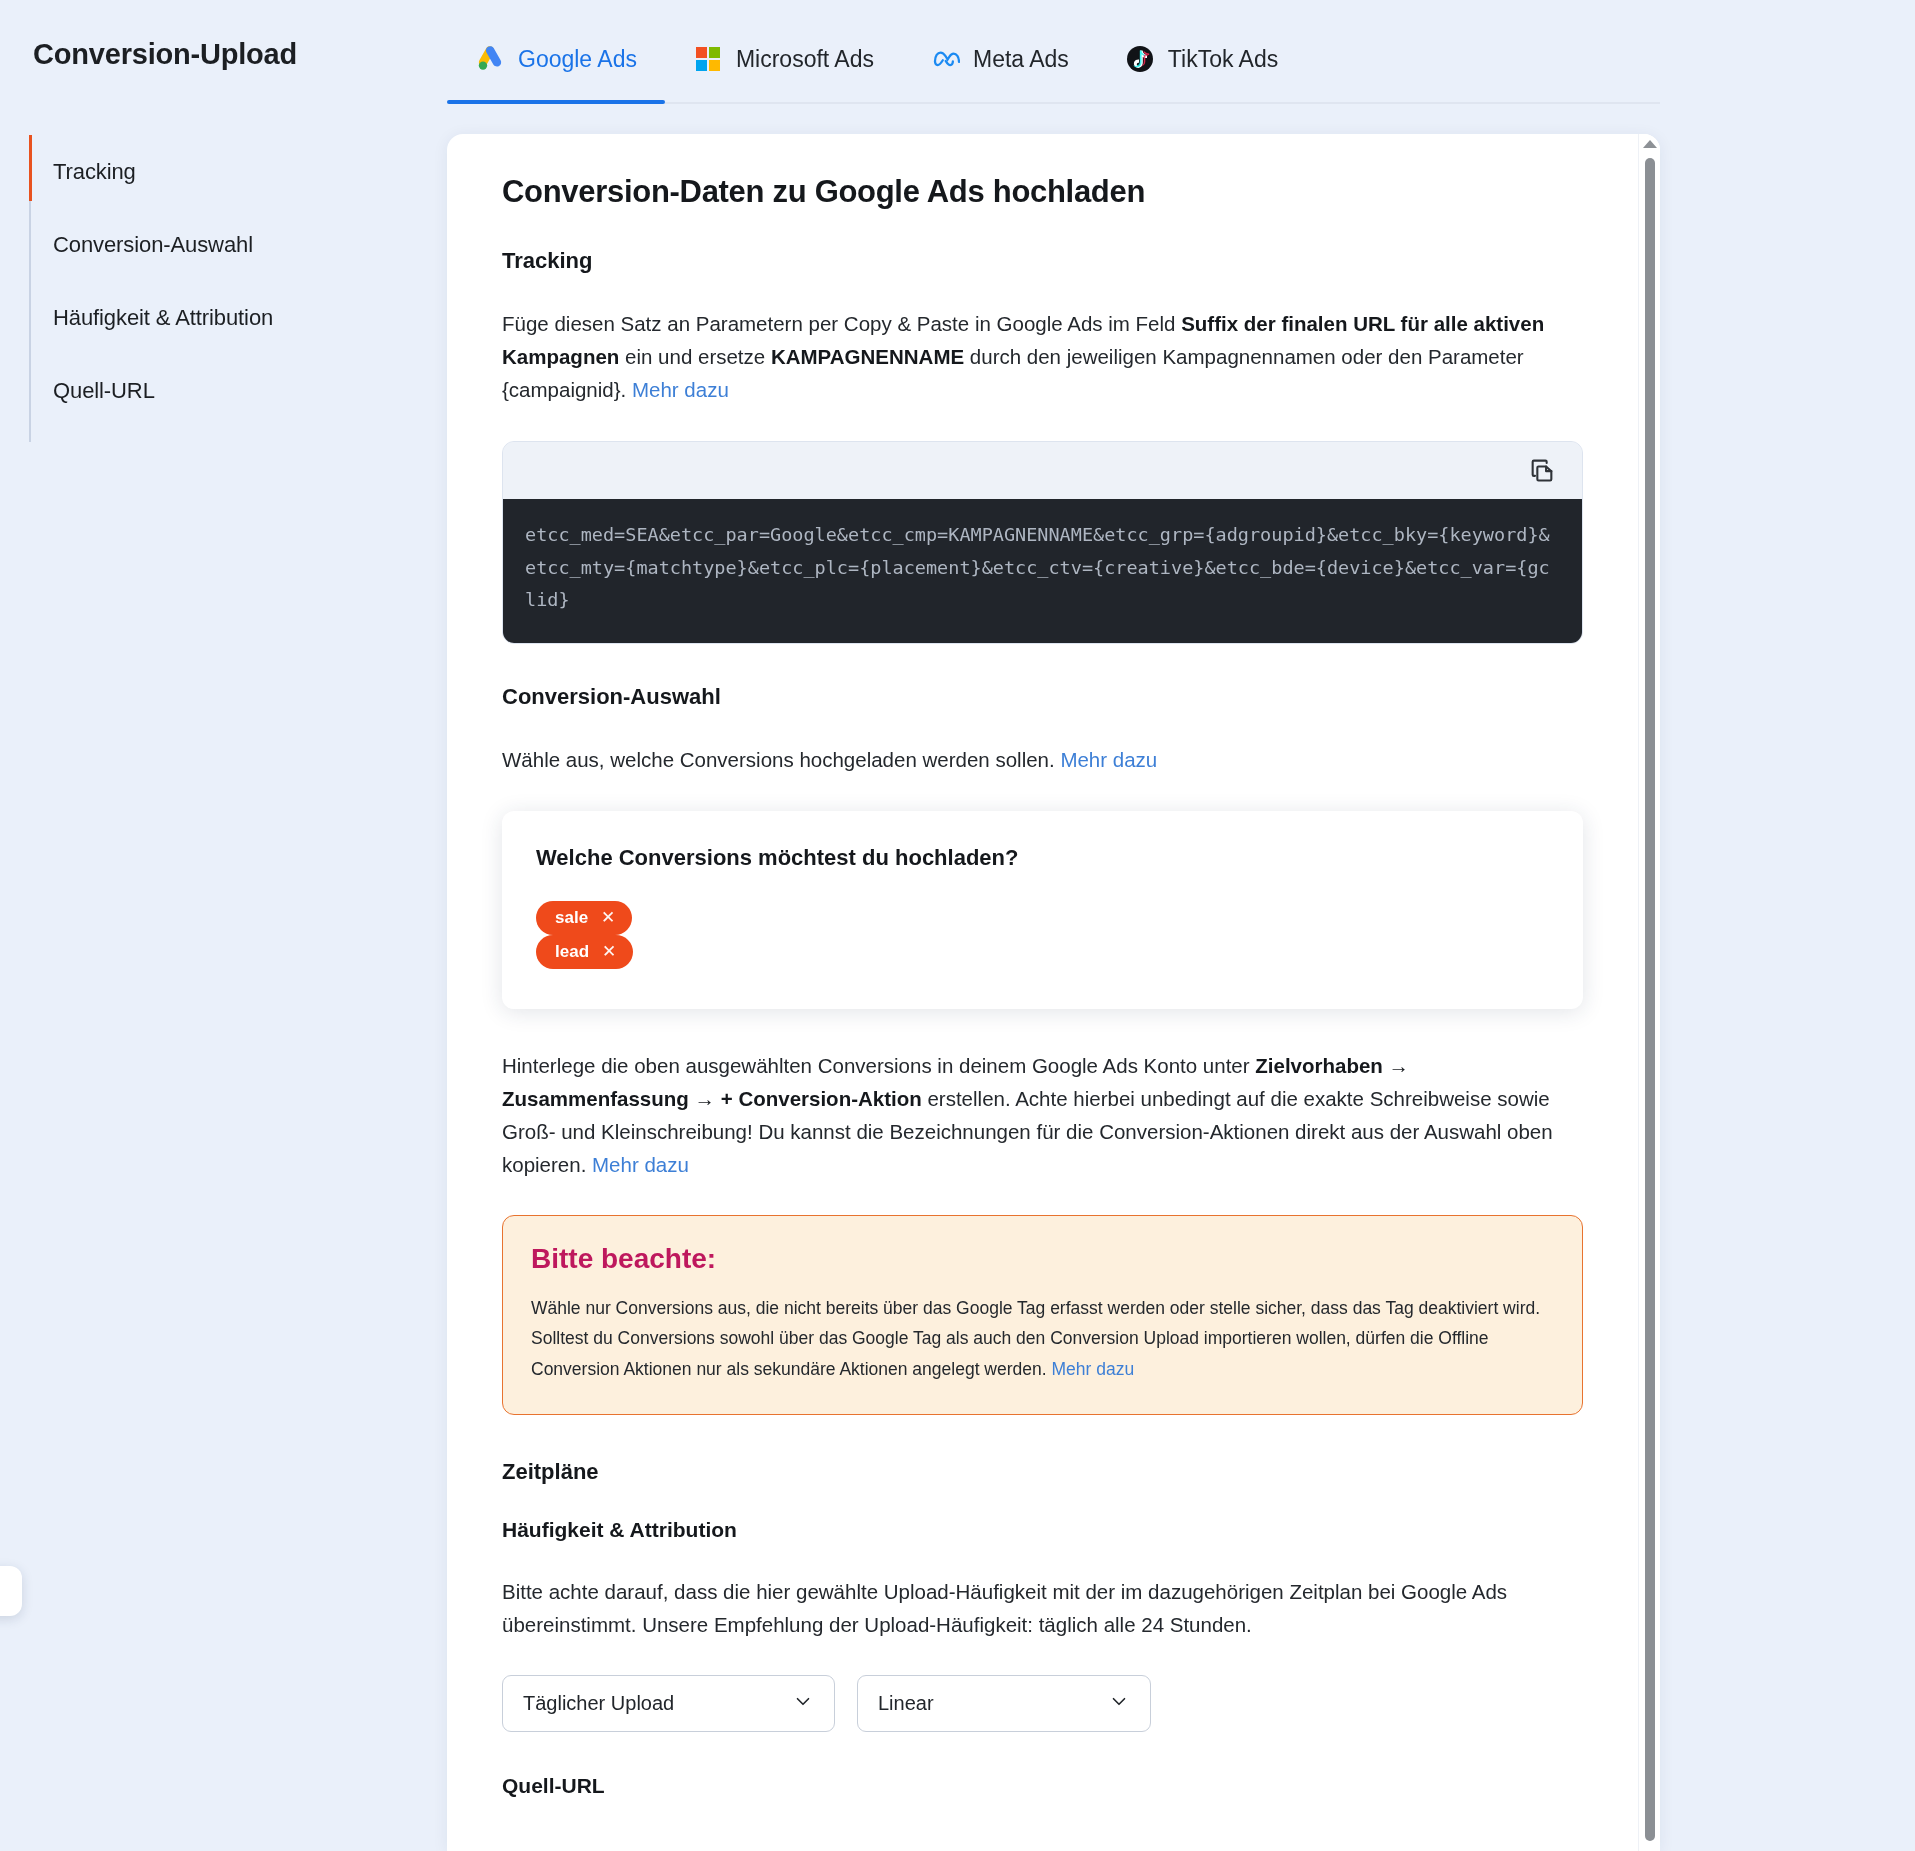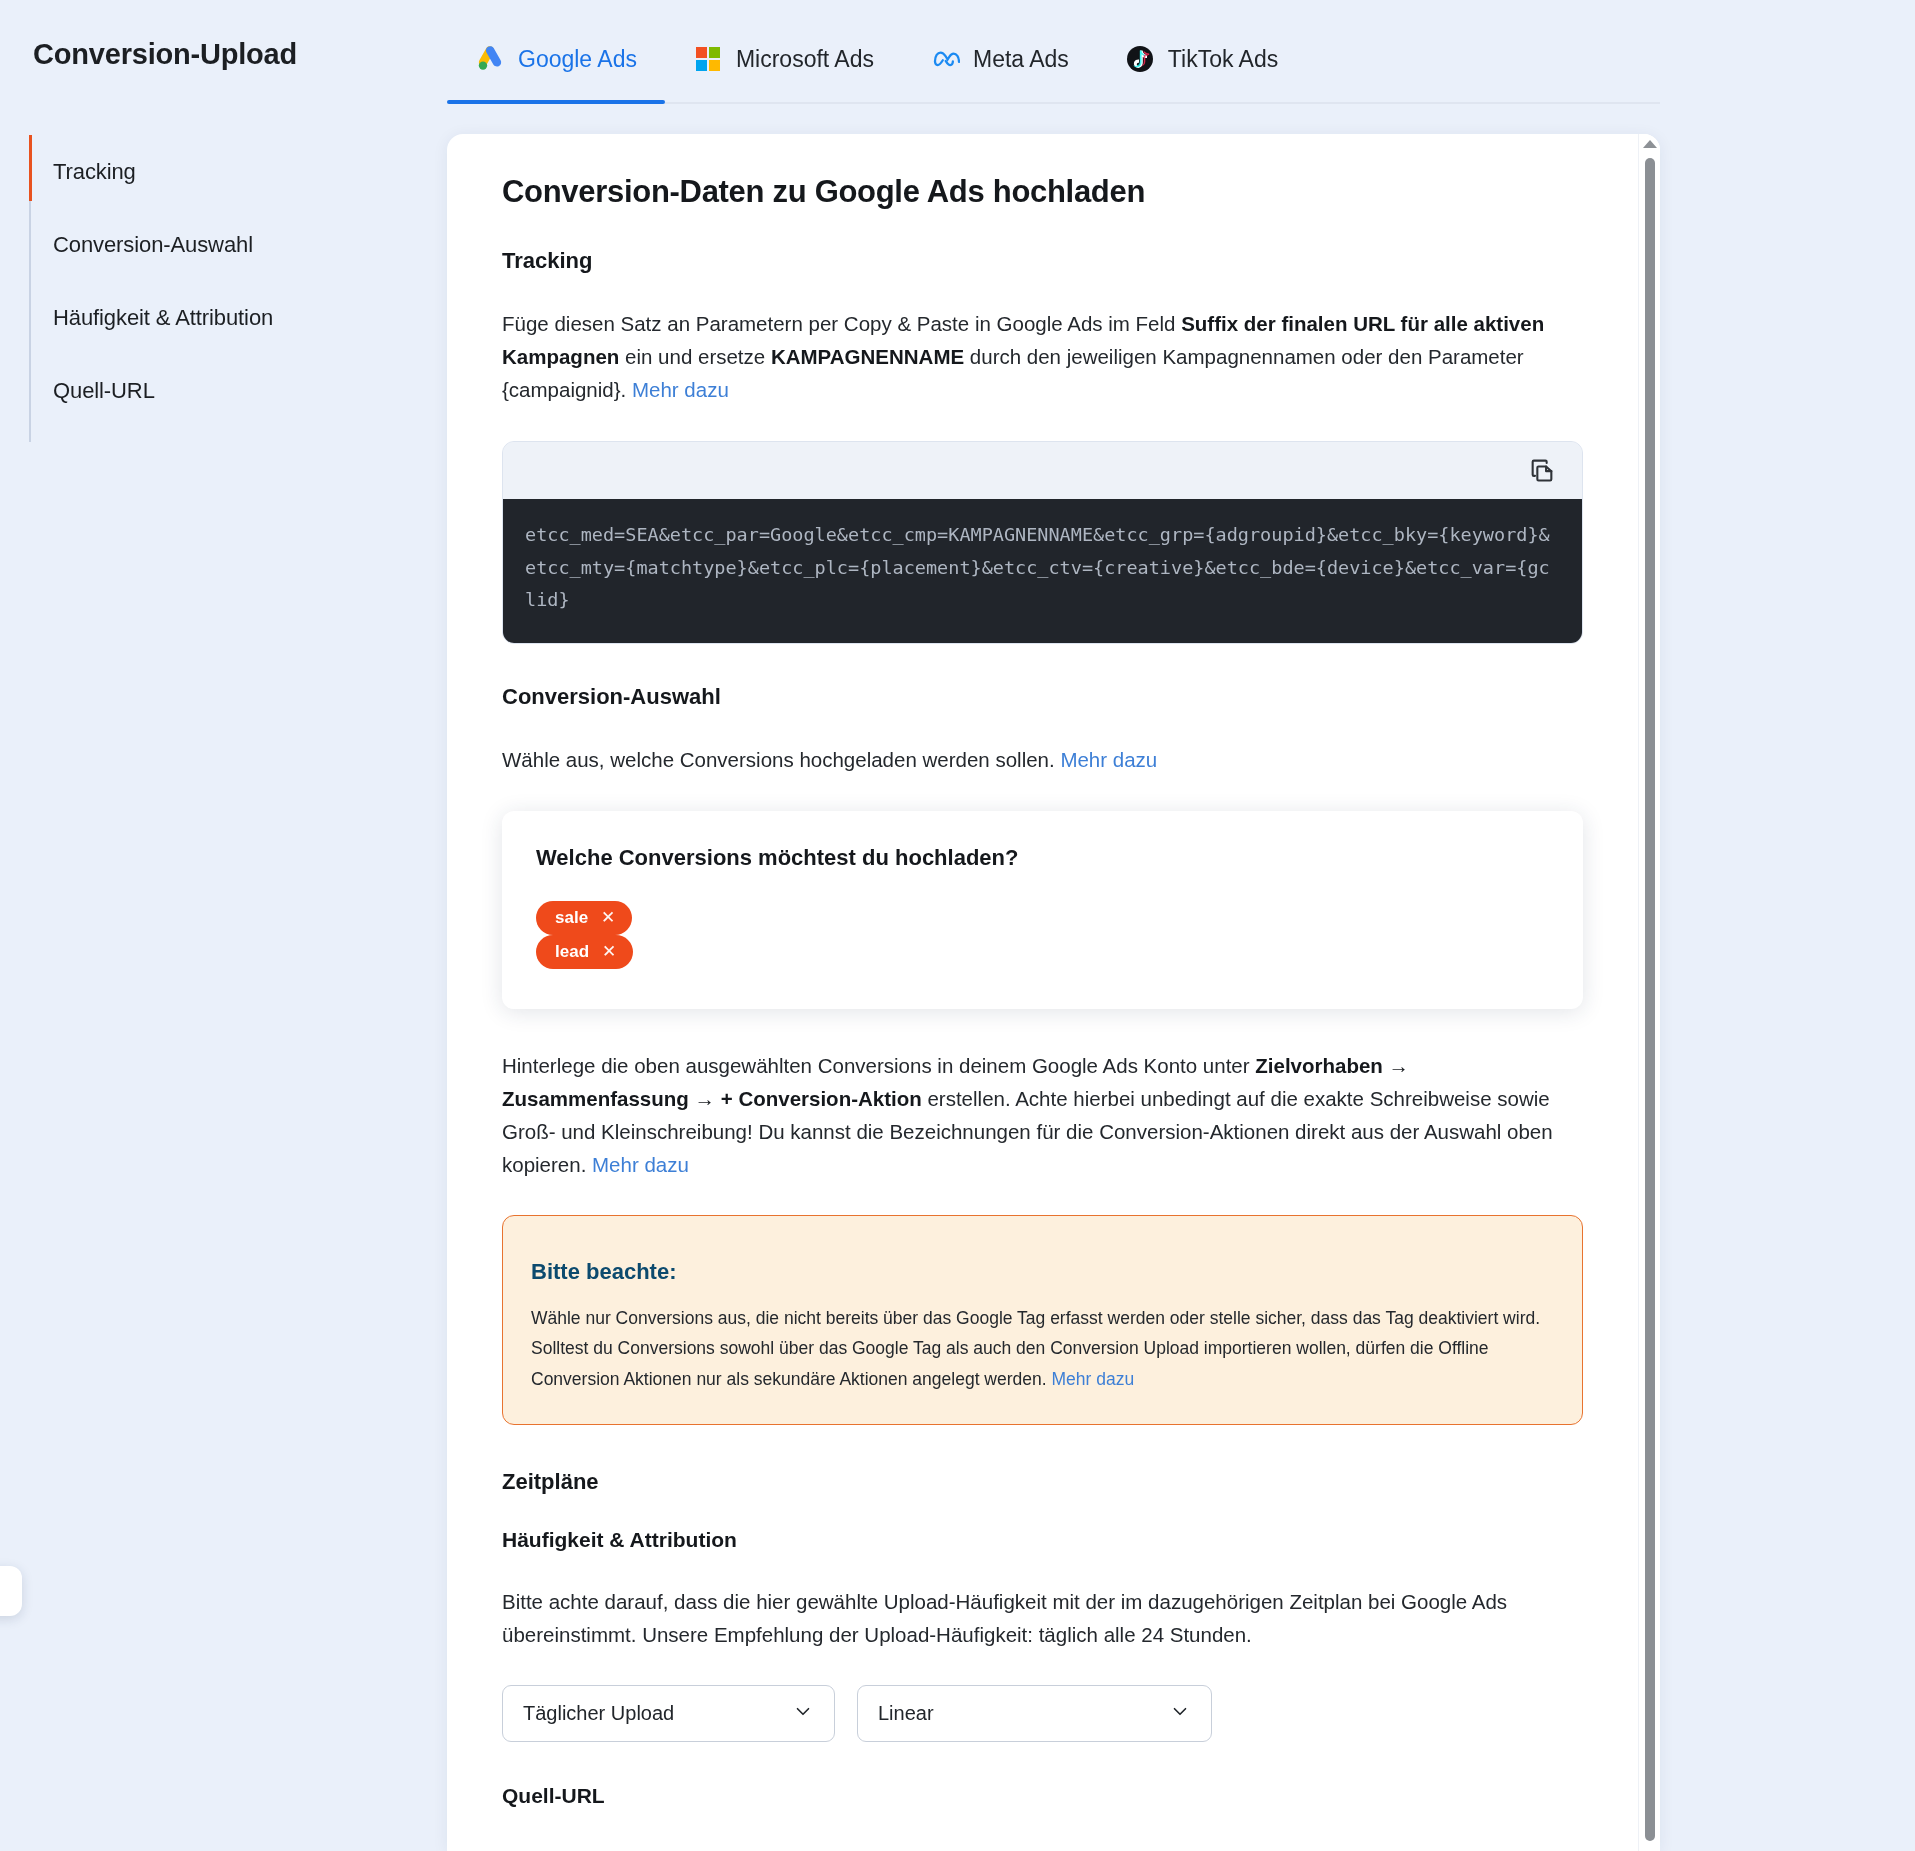--- a/index.html
+++ b/index.html
@@ -132,33 +132,33 @@
     font-size: 17px; font-weight: 700; cursor: pointer;
   }
   .chip .x { font-size: 17px; font-weight: 400; line-height: 1; opacity: .95; cursor: pointer; }
 
   
   .notice {
     border: 1.5px solid #e8732f; background: #fdf0dd;
     border-radius: 12px; padding: 27px 28px 30px 28px;
     margin: 0 0 44px 0;
   }
-  .notice h5 { font-size: 22px; font-weight: 700; color: #0c4a6e; margin: 16px 0 18px 0; }
+  .notice h5 { font-size: 28px; font-weight: 700; color: #be185d; margin: 0 0 18px 0; }
   .notice p { font-size: 17.5px; color: #24282d; line-height: 1.72; margin: 0; }
 
   
   .selects { display: flex; gap: 22px; margin: 0 0 42px 0; }
   .sel {
     position: relative; height: 57px;
     border: 1.5px solid #c8cfda; border-radius: 9px; background: #fff;
     display: flex; align-items: center; padding: 0 20px;
     font-size: 20px; color: #22262b; cursor: pointer;
   }
   .sel.w1 { width: 333px; }
-  .sel.w2 { width: 355px; }
+  .sel.w2 { width: 294px; }
   .sel .chev { position: absolute; right: 20px; top: 50%; transform: translateY(-50%); }
 
   
   .scrollbar {
     position: absolute; right: 0; top: 0; width: 22px; height: 1717px;
     background: #ffffff; border-left: 1px solid #eef1f6;
   }
   .sb-up {
     position: absolute; top: 6px; left: 50%; transform: translateX(-50%);
     width: 0; height: 0;

